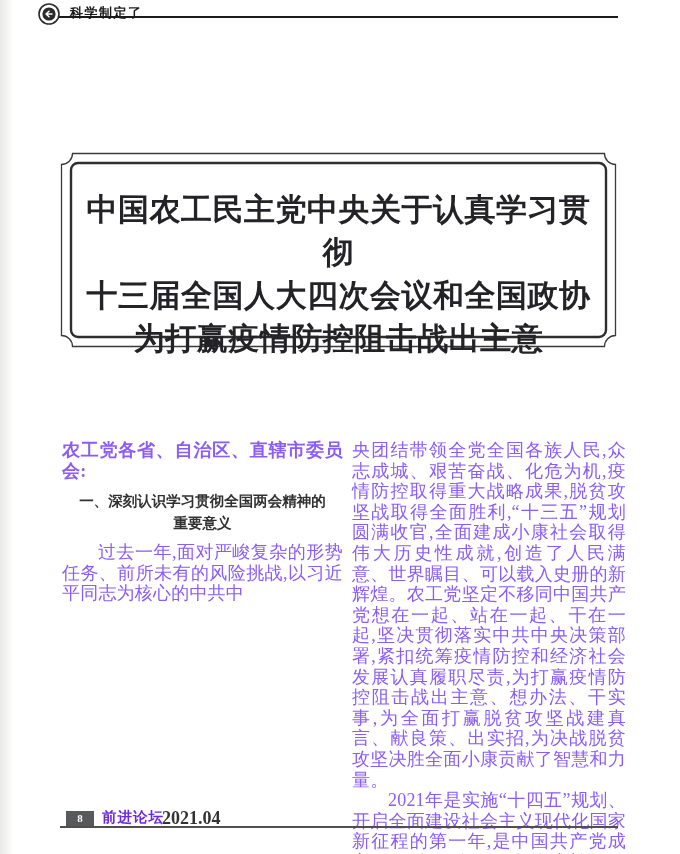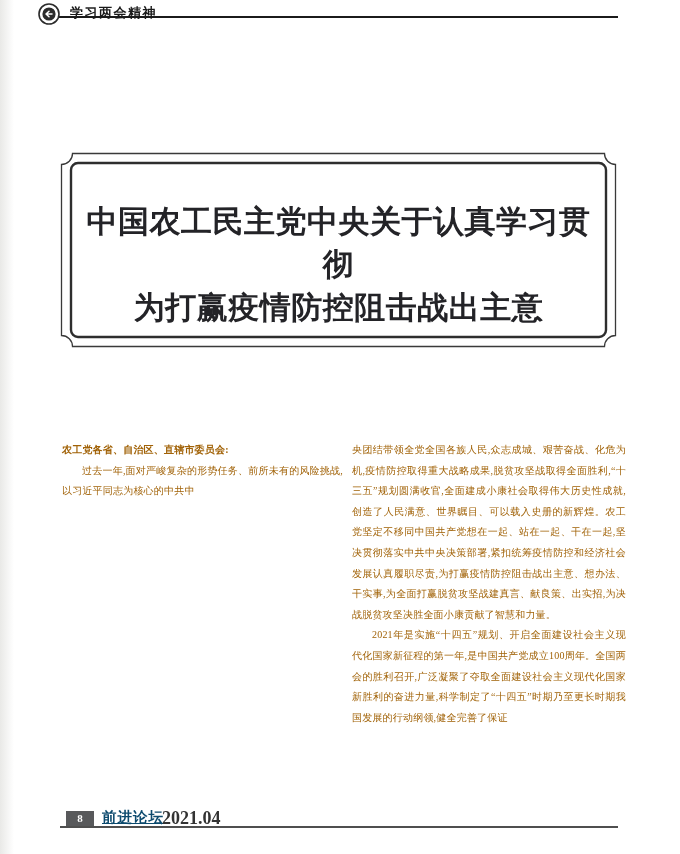--- a/index.html
+++ b/index.html
@@ -15,82 +15,87 @@
   .header-label{
     position:absolute;left:70px;top:4px;
     font-family:"Liberation Sans","DejaVu Sans",sans-serif;
     font-size:13px;font-weight:700;letter-spacing:1.5px;color:#1a1a1a;white-space:nowrap;
   }
   
   .title-box{position:absolute;left:60px;top:152px;width:557px;height:196px;}
   .title-frame{position:absolute;left:0;top:0;}
   .title-text{
     position:absolute;left:12px;top:0;width:533px;height:100%;
-    padding-top:48px;box-sizing:border-box;text-align:center;
+    padding-top:36px;box-sizing:border-box;text-align:center;
     font-family:"Liberation Sans","DejaVu Sans",sans-serif;
     font-size:31px;font-weight:700;line-height:43px;letter-spacing:0.5px;color:#232327;
   }
   
   .col{position:absolute;top:440px;}
   .col-left{left:62px;width:281px;}
   .col-right{left:352px;width:274px;}
   .col p{
-    margin:0;font-size:10px;line-height:20.6px;text-align:justify;
-    color:#a16207;letter-spacing:0.2px;
+    margin:0;font-size:18px;line-height:20.6px;text-align:justify;
+    color:#8b5cf6;letter-spacing:0.2px;
   }
   .indent{text-indent:2em;}
   .salutation{font-weight:700;color:#313131;}
   .section-heading{
     text-align:center;font-weight:700;font-size:14.5px;line-height:22px;
     margin:9px 0 8px 0;color:#313131;
   }
   .section-heading span{display:block;}
   
   .footer-badge{
     position:absolute;left:66px;top:811px;width:28px;height:15px;background:#58595b;
     color:#ffffff;font-size:11px;font-weight:700;text-align:center;line-height:15px;
   }
   .footer-journal{
     position:absolute;left:102px;top:808px;font-size:14.5px;font-weight:700;
-    letter-spacing:1px;color:#0c4a6e;white-space:nowrap;text-decoration:underline;
+    letter-spacing:1px;color:#6d28d9;white-space:nowrap;
   }
   .footer-issue{
     position:absolute;left:162px;top:808px;font-size:18px;font-weight:700;color:#333333;white-space:nowrap;
   }
   .footer-rule{position:absolute;left:60px;top:826px;width:558px;height:2px;background:#4f4f4f;}
 </style>
 </head>
 <body>
 
 <div class="page">
   <div class="page-edge"></div>
 
   <div class="header-rule"></div>
   <div class="header-icon">
     <svg width="22" height="22" viewBox="0 0 22 22">
       <circle cx="11" cy="11" r="10" fill="#ffffff" stroke="#2b2b2b" stroke-width="1.6"></circle>
       <circle cx="11" cy="11" r="6.6" fill="#2b2b2b"></circle>
       <path d="M14 11 H8.6 M11 8.2 L8 11 L11 13.8" stroke="#ffffff" stroke-width="1.5" fill="none" stroke-linecap="round" stroke-linejoin="round"></path>
     </svg>
   </div>
-  <div class="header-label">学习两会精神</div>
+  <div class="header-label">科学制定了</div>
 
   <div class="title-box">
     <svg class="title-frame" width="557" height="196" viewBox="0 0 557 196">
       <path d="M 12.5 1.5 H 544.5 A 11 11 0 0 0 555.5 12.5 V 183.5 A 11 11 0 0 0 544.5 194.5 H 12.5 A 11 11 0 0 0 1.5 183.5 V 12.5 A 11 11 0 0 0 12.5 1.5 Z" fill="none" stroke="#3a3a3a" stroke-width="1.3"></path>
       <rect x="11" y="11" width="535" height="174" rx="7" fill="none" stroke="#2e2e2e" stroke-width="2.4"></rect>
     </svg>
     <div class="title-text">
       <div>中国农工民主党中央关于认真学习贯彻</div>
+      <div>十三届全国人大四次会议和全国政协</div>
       <div>为打赢疫情防控阻击战出主意</div>
     </div>
   </div>
 
   <div class="col col-left">
     <p class="salutation">农工党各省、自治区、直辖市委员会:</p>
+    <div class="section-heading">
+      <span>一、深刻认识学习贯彻全国两会精神的</span>
+      <span>重要意义</span>
+    </div>
     <p class="indent">过去一年,面对严峻复杂的形势任务、前所未有的风险挑战,以习近平同志为核心的中共中</p>
   </div>
 
   <div class="col col-right">
     <p>央团结带领全党全国各族人民,众志成城、艰苦奋战、化危为机,疫情防控取得重大战略成果,脱贫攻坚战取得全面胜利,“十三五”规划圆满收官,全面建成小康社会取得伟大历史性成就,创造了人民满意、世界瞩目、可以载入史册的新辉煌。农工党坚定不移同中国共产党想在一起、站在一起、干在一起,坚决贯彻落实中共中央决策部署,紧扣统筹疫情防控和经济社会发展认真履职尽责,为打赢疫情防控阻击战出主意、想办法、干实事,为全面打赢脱贫攻坚战建真言、献良策、出实招,为决战脱贫攻坚决胜全面小康贡献了智慧和力量。</p>
     <p class="indent">2021年是实施“十四五”规划、开启全面建设社会主义现代化国家新征程的第一年,是中国共产党成立100周年。全国两会的胜利召开,广泛凝聚了夺取全面建设社会主义现代化国家新胜利的奋进力量,科学制定了“十四五”时期乃至更长时期我国发展的行动纲领,健全完善了保证</p>
   </div>
 
   <div class="footer-badge">8</div>
   <div class="footer-journal">前进论坛</div>

